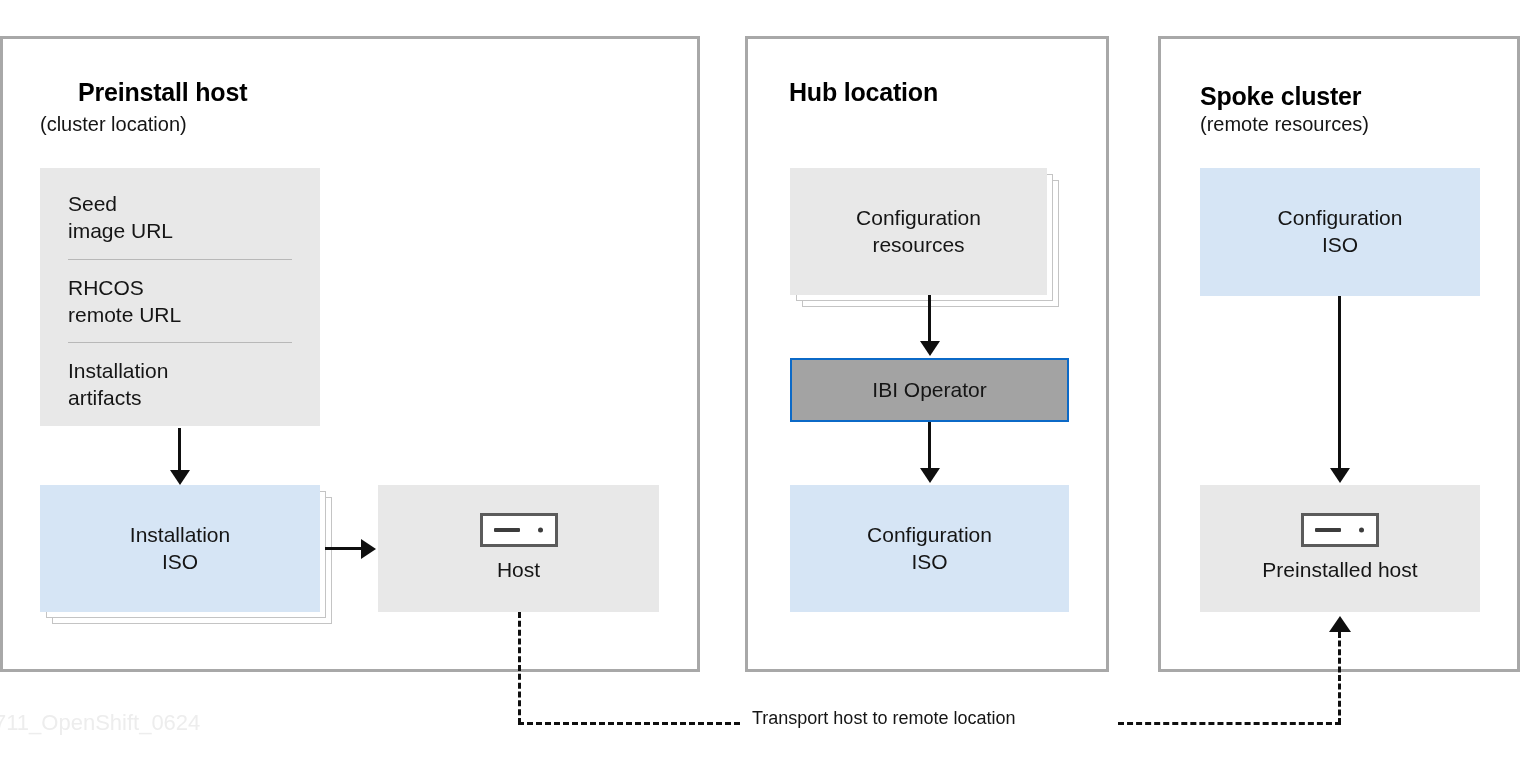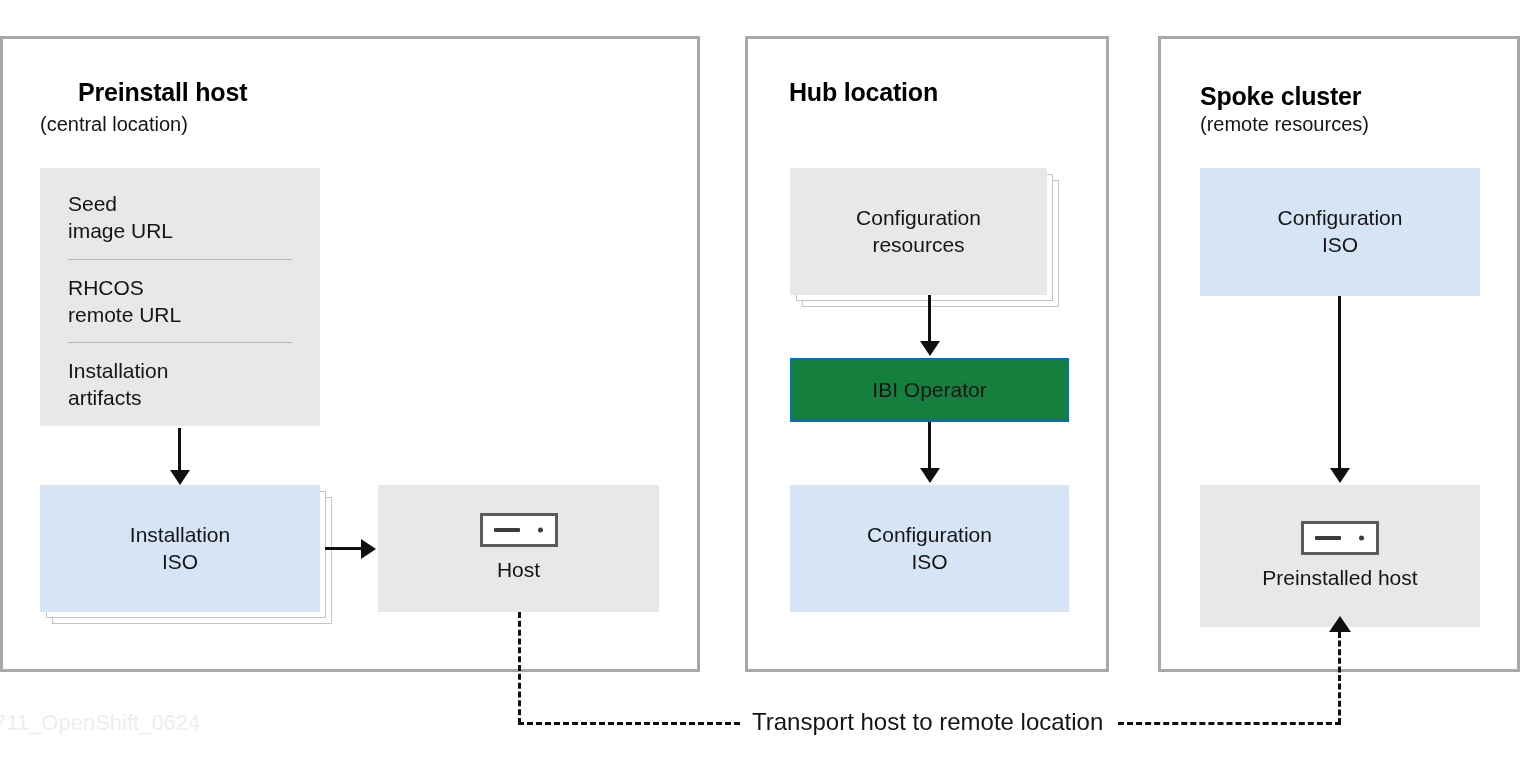--- a/index.html
+++ b/index.html
@@ -55,21 +55,21 @@
     align-items: center;
     justify-content: center;
     text-align: center;
     font-size: 21px;
     line-height: 1.28;
     color: #151515;
   }
   .box-grey { background: #e8e8e8; }
   .box-blue { background: #d6e5f5; }
   .box-outline-blue {
-    background: #15803d;
+    background: #a3a3a3;
     border: 2px solid #0b69c7;
   }
 
   
   .stack-sheet {
     position: absolute;
     box-sizing: border-box;
     border: 1.5px solid #c4c4c4;
     background: #ffffff;
     z-index: 0;
@@ -168,21 +168,21 @@
     border-top: 3px dashed #0f0f0f;
   }
   .dash-up-head {
     position: absolute;
     border-left: 11px solid transparent;
     border-right: 11px solid transparent;
     border-bottom: 16px solid #0f0f0f;
   }
   #transport-label {
     position: absolute;
-    font-size: 24px;
+    font-size: 18px;
     color: #151515;
     background: #ffffff;
     padding: 0 12px;
     white-space: nowrap;
   }
 
   
   #watermark {
     position: absolute;
     left: -6px;
@@ -193,21 +193,21 @@
   }
 </style>
 </head>
 <body>
 
 <div id="stage">
 
   <div class="panel" id="panel-preinstall"></div>
 
   <div class="panel-title" style="left:40px; top:78px;margin-left:38px;">Preinstall host</div>
-  <div class="panel-sub" style="left:40px; top:113px;">(central location)</div>
+  <div class="panel-sub" style="left:40px; top:113px;">(cluster location)</div>
 
   <div id="info-box">
     <div class="info-item">Seed
 image URL</div>
     <div class="info-div"></div>
     <div class="info-item">RHCOS
 remote URL</div>
     <div class="info-div"></div>
     <div class="info-item">Installation
 artifacts</div>
@@ -263,21 +263,21 @@
   <div class="panel-title" style="left:1200px; top:82px;">Spoke cluster</div>
   <div class="panel-sub" style="left:1200px; top:113px;">(remote resources)</div>
 
   <div class="box box-blue" style="left:1200px; top:168px; width:280px; height:128px;">
     <span style="white-space:pre-line;">Configuration
 ISO</span>
   </div>
 
   <div class="arrow-v" style="left:1338px; top:296px; height:174px;"></div>
 
-  <div class="box box-grey" style="left:1200px; top:485px; width:280px; height:142px;">
+  <div class="box box-grey" style="left:1200px; top:485px; width:280px; height:127px;">
     <div class="host-icon">
       <span class="bar"></span>
       <span class="dot"></span>
     </div>
     <span class="host-label">Preinstalled host</span>
   </div>
 
   <div class="dash-v" style="left:518px; top:612px; height:112px;"></div>
   <div class="dash-h" style="left:518px; top:722px; width:222px;"></div>
 

